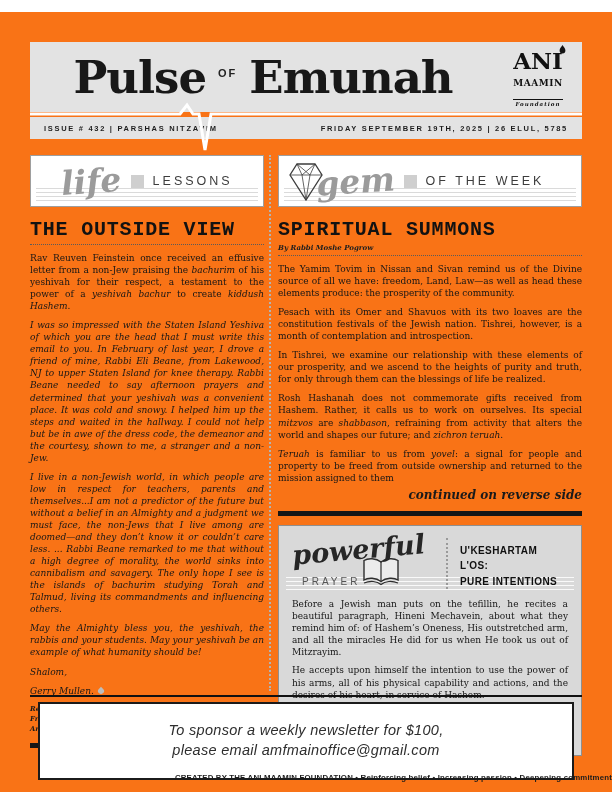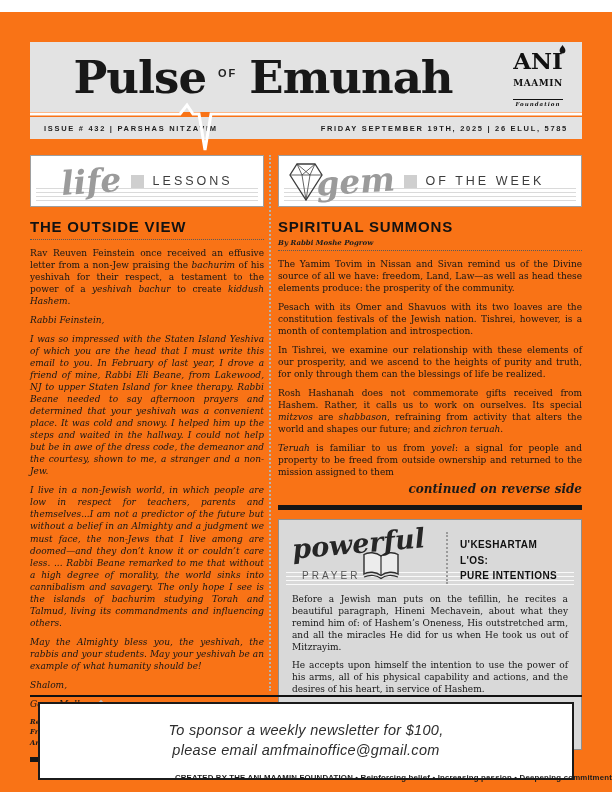--- a/index.html
+++ b/index.html
@@ -34,21 +34,21 @@
     display:flex;align-items:center;justify-content:center;gap:9px;margin-bottom:12px;}
   .rules-gray{position:absolute;left:5px;right:5px;bottom:3px;height:15px;
     background:repeating-linear-gradient(to bottom,#dadada 0 1px,transparent 1px 4px);}
   .script{font-family:"DejaVu Serif",serif;font-style:italic;font-weight:bold;font-size:33px;
     color:#9b9b9b;line-height:1;transform:rotate(-4deg);position:relative;z-index:1;}
   .sq{width:13px;height:13px;background:#cfcfcf;position:relative;z-index:1;flex:none;}
   .box-label{font-size:12.5px;letter-spacing:3px;color:#3c3c3c;position:relative;z-index:1;white-space:nowrap;}
   .diamond{position:absolute;left:9px;top:5px;z-index:1;}
 
   
-  .headline{font-family:Liberation Sans, sans-serif;font-weight:bold;font-size:15px;letter-spacing:.8px;
+  .headline{font-family:Liberation Mono, monospace;font-weight:bold;font-size:20px;letter-spacing:.8px;
     color:#121212;line-height:1.1;}
   .rule-dotted{border-bottom:1px dotted #5a5a5a;padding-bottom:3px;margin-bottom:7px;}
   .byline{font-family:"DejaVu Serif",serif;font-style:italic;font-weight:bold;font-size:7px;color:#1e1e1e;
     margin-top:2px;}
   .article{font-family:"DejaVu Serif",serif;font-size:9px;line-height:1.34;color:#161616;text-align:justify;}
   .article p{margin:0 0 7px 0;}
   .article p.it{font-style:italic;}
   .credit{font-family:"DejaVu Serif",serif;font-style:italic;font-weight:bold;font-size:6.8px;line-height:1.5;color:#1a1a1a;margin-top:2px;}
   .continued{font-family:"DejaVu Serif",serif;font-style:italic;font-weight:bold;font-size:12px;text-align:right;color:#1a1a1a;margin-top:-3px;}
   .black-bar{height:5px;background:#161616;margin-top:9px;}
@@ -114,21 +114,20 @@
   <div class="col-left">
     <div class="section-box">
       <div class="rules-gray"></div>
       <span class="script">life</span>
       <span class="sq"></span>
       <span class="box-label">LESSONS</span>
     </div>
     <div class="headline rule-dotted">THE OUTSIDE VIEW</div>
     <div class="article">
         <p><span>Rav Reuven Feinstein once received an effusive letter from a non-Jew praising the </span><em>bachurim</em><span> of his yeshivah for their respect, a testament to the power of a </span><em>yeshivah bachur</em><span> to create </span><em>kiddush Hashem</em><span>.</span></p>
-        <p class="it"><span>Rabbi Feinstein,</span></p>
         <p class="it"><span>I was so impressed with the Staten Island Yeshiva of which you are the head that I must write this email to you. In February of last year, I drove a friend of mine, Rabbi Eli Beane, from Lakewood, NJ to upper Staten Island for knee therapy. Rabbi Beane needed to say afternoon prayers and determined that your yeshivah was a convenient place. It was cold and snowy. I helped him up the steps and waited in the hallway. I could not help but be in awe of the dress code, the demeanor and the courtesy, shown to me, a stranger and a non-Jew.</span></p>
         <p class="it"><span>I live in a non-Jewish world, in which people are low in respect for teachers, parents and themselves...I am not a predictor of the future but without a belief in an Almighty and a judgment we must face, the non-Jews that I live among are doomed—and they don’t know it or couldn’t care less. ... Rabbi Beane remarked to me that without a high degree of morality, the world sinks into cannibalism and savagery. The only hope I see is the islands of bachurim studying Torah and Talmud, living its commandments and influencing others.</span></p>
         <p class="it"><span>May the Almighty bless you, the yeshivah, the rabbis and your students. May your yeshivah be an example of what humanity should be!</span></p>
         <p class="it"><span>Shalom,</span></p>
         <p class="it"><span>Gerry Mullen.</span><span class="flame-mark"></span></p>
       </div>
     <div class="credit">Reproduced from A Life Worth Living by Rabbi Shraga Freedman with permission of the copyright holders, ArtScroll/Mesorah Publications, Ltd.</div>
     <div class="black-bar"></div>
   </div>
 

